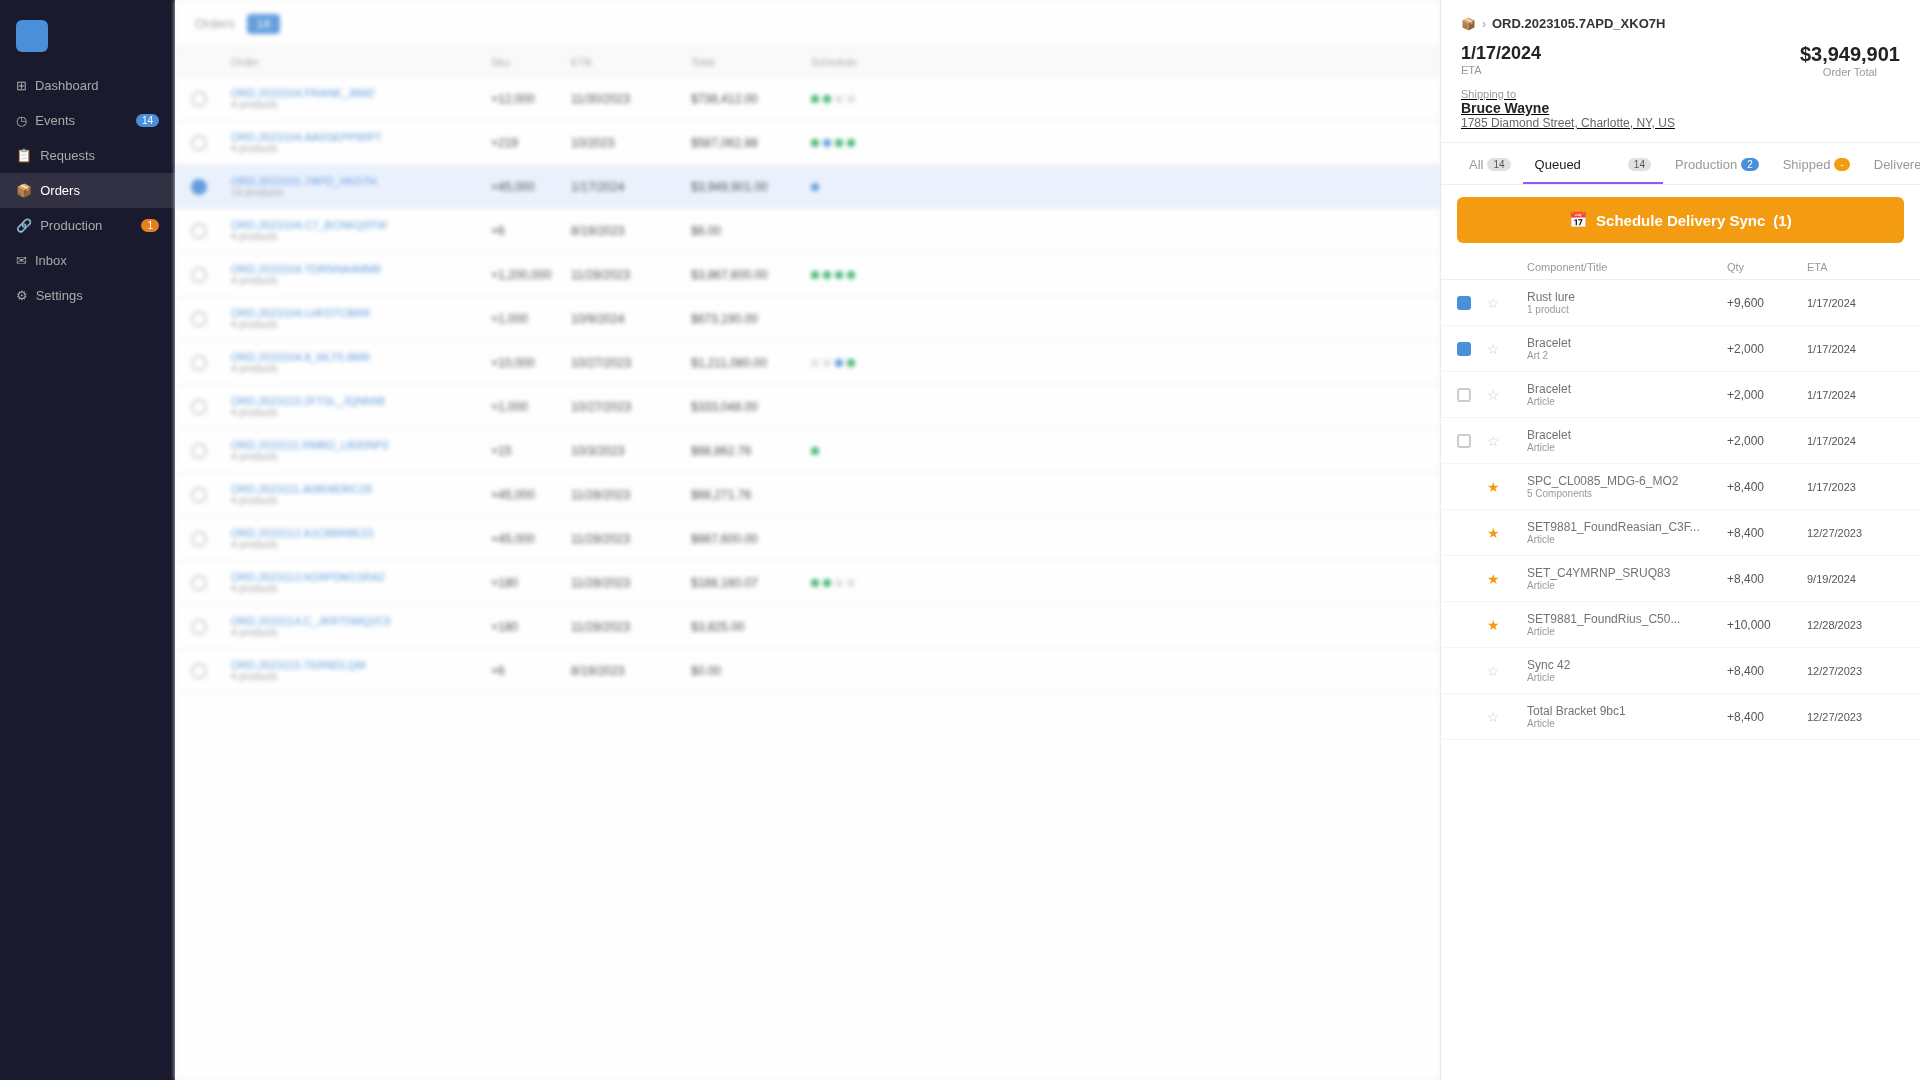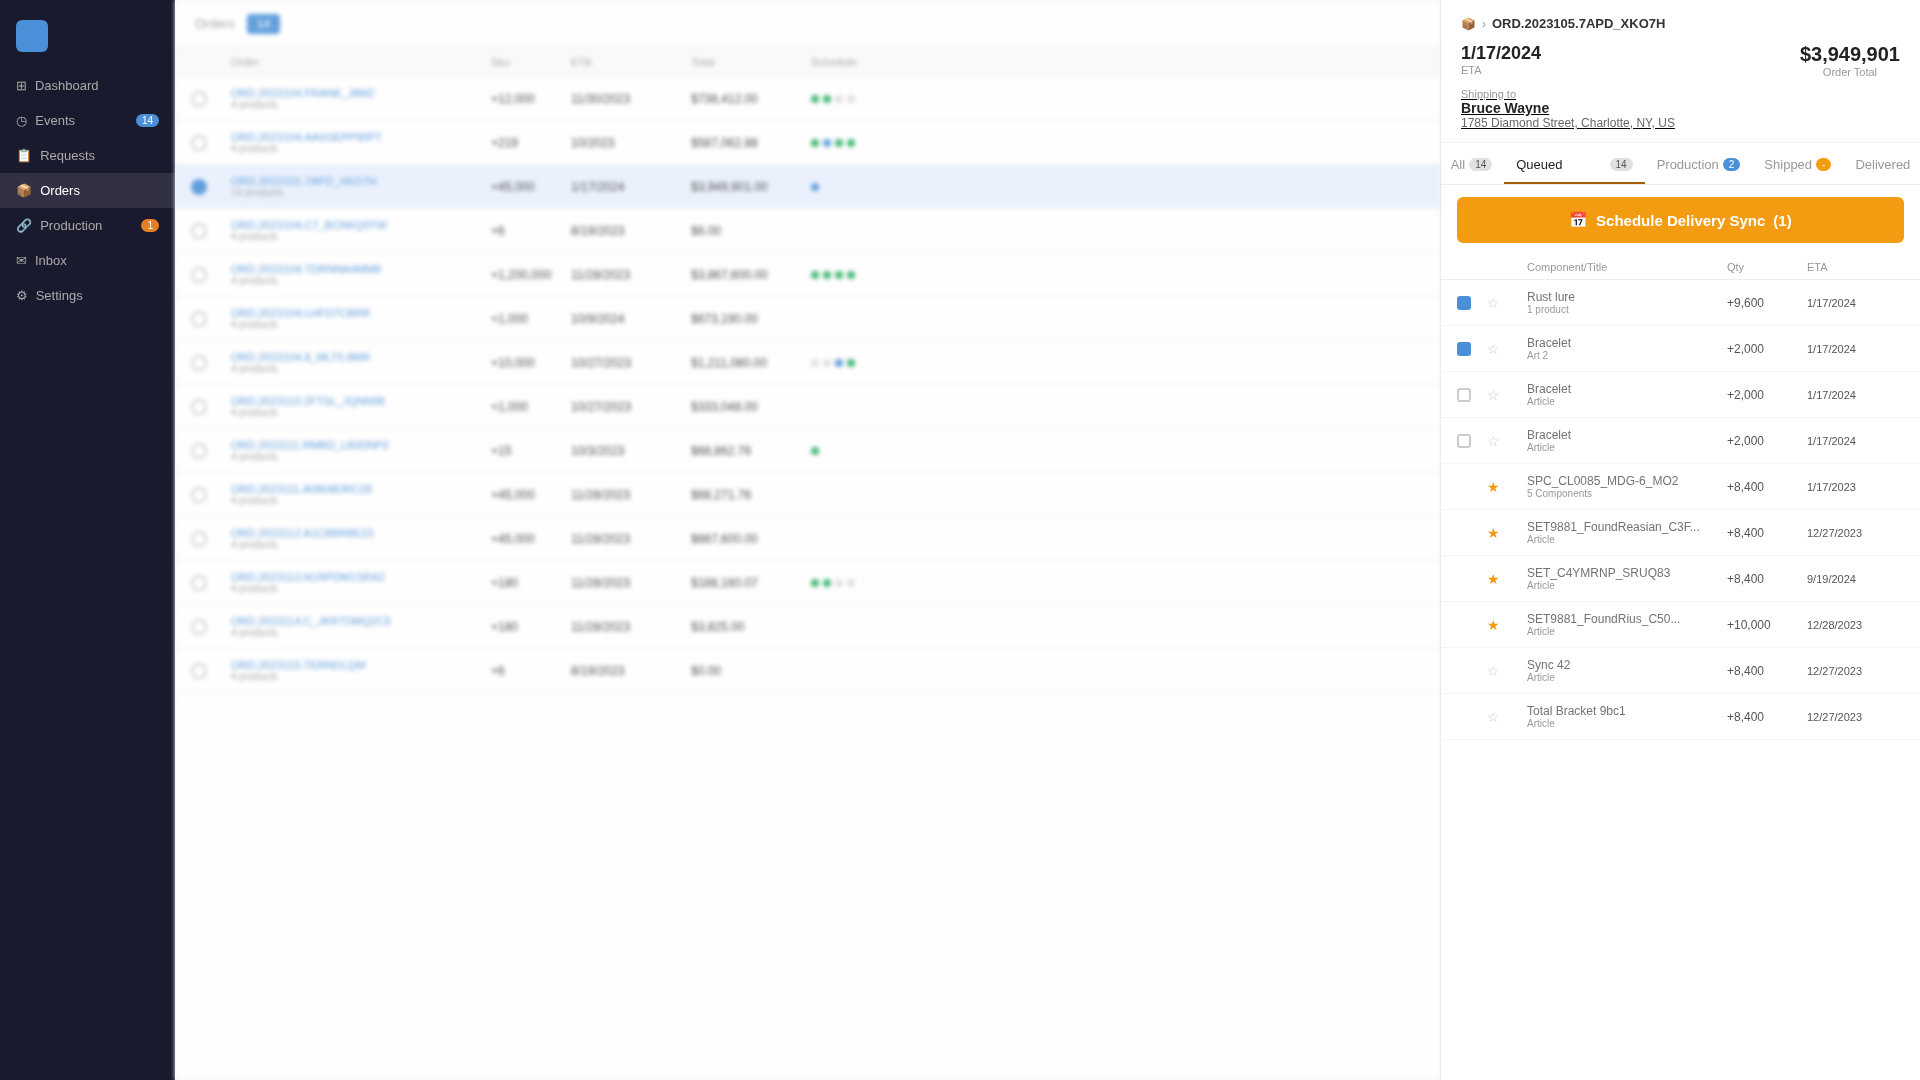--- a/index.html
+++ b/index.html
@@ -154,36 +154,35 @@
     .panel-shipping-name { font-size: 14px; font-weight: 700; color: #222; }
     .panel-shipping-address { font-size: 12px; color: #666; }
 
     
     .panel-tabs {
       display: flex;
       padding: 0 16px;
       border-bottom: 1px solid #eee;
       gap: 0;
       margin-top: 4px;
-      justify-content: center;
     }
     .panel-tab {
       padding: 10px 12px;
       font-size: 13px;
       color: #999;
       cursor: pointer;
       border-bottom: 2px solid transparent;
       display: flex;
       align-items: center;
       gap: 4px;
       white-space: nowrap;
     }
     .panel-tab.active {
       color: #222;
-      border-bottom: 2px solid #a16207;
+      border-bottom: 2px solid #8b5cf6;
       gap: 47px;
     }
     .tab-badge {
       background: #e0e0e0;
       border-radius: 10px;
       font-size: 10px;
       padding: 1px 6px;
       color: #555;
     }
     .tab-badge.blue { background: #4a90d9; color: #fff; }

